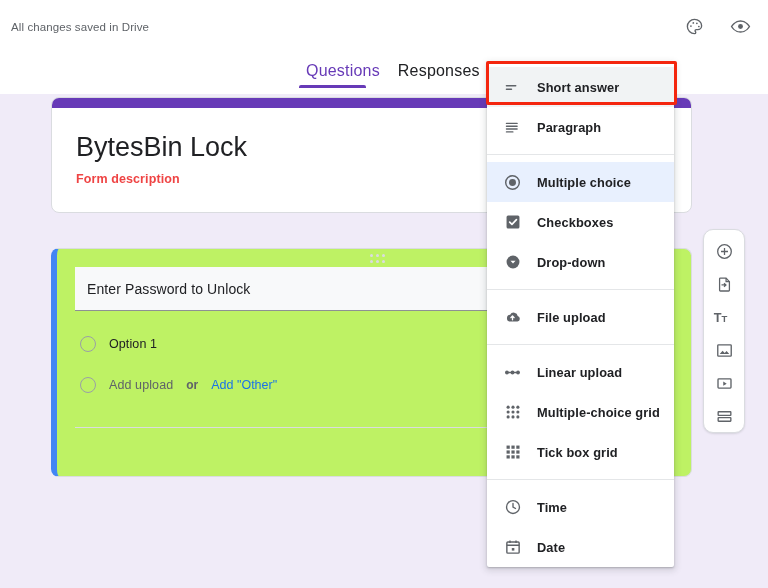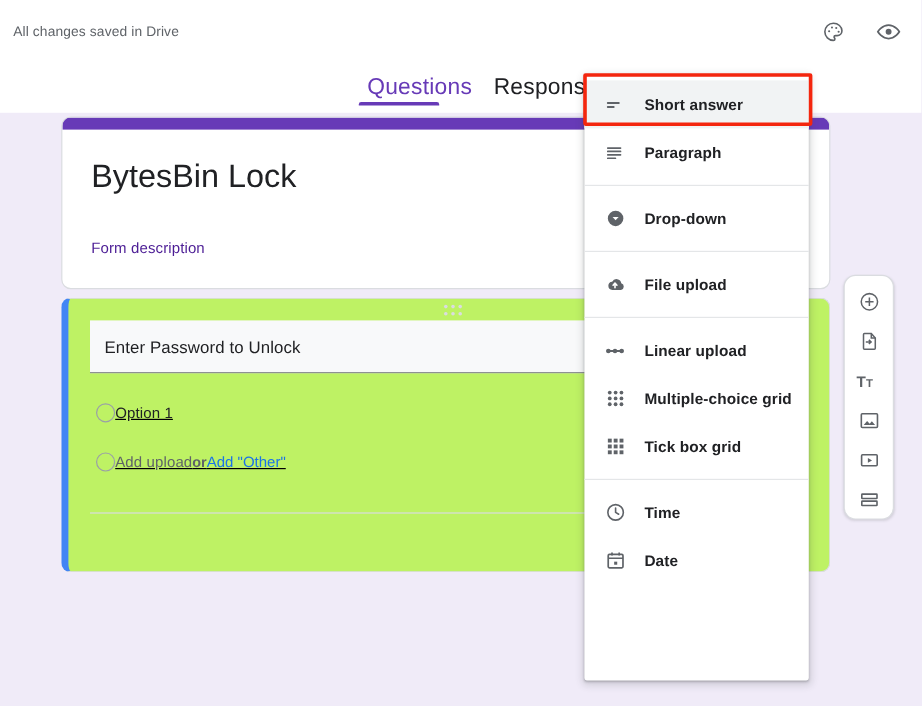--- a/index.html
+++ b/index.html
@@ -22,21 +22,21 @@
   }
   .hdr-icons { position: absolute; right: 14px; top: 12px; display: flex; gap: 18px; }
   .hdr-icon { width: 28px; height: 28px; display: flex; align-items: center; justify-content: center; cursor: pointer; border-radius: 50%; }
   .hdr-icon svg { display: block; }
 
   .tabs {
     position: absolute; left: 297px; top: 62px;
     display: flex; gap: 0;
   }
   .tab {
-    font-size: 19px; padding: 0 9px 0 9px; cursor: pointer;
+    font-size: 16px; padding: 0 9px 0 9px; cursor: pointer;
     color: #202124; letter-spacing: .2px;
   }
   .tab.active { color: #673ab7; font-weight: 500; }
   .tab-underline {
     position: absolute; left: 299px; top: 85px; width: 67px; height: 3px;
     background: #673ab7; border-radius: 2px 2px 0 0;
   }
 
   
   .form-card {
@@ -45,21 +45,21 @@
     border: 1px solid #dadce0; border-radius: 8px;
     overflow: hidden;
   }
   .form-card-stripe { height: 10px; background: #673ab7; }
   .form-card-body { padding: 22px 24px 26px 24px; }
   .form-title {
     font-size: 27px; color: #202124; font-weight: 400; letter-spacing: 0px;
     line-height: 34px;
   }
   .form-desc {
-    margin-top: 36px; font-size: 12.5px; color: #4c1d95; letter-spacing: .1px;
+    margin-top: 8px; font-size: 12.5px; color: #ef4444; letter-spacing: .1px; font-weight: bold;
   }
 
   
   .q-card {
     position: absolute; left: 51px; top: 238px; width: 641px; height: 229px;
     background: #bef264;
     border: 1px solid #dadce0; border-radius: 8px;
     border-left: 6px solid #4285f4;
     overflow: hidden;
     margin-top: 10px;
@@ -76,21 +76,21 @@
   .q-title-field {
     flex: 1; background: #f8f9fa; border-bottom: 1px solid #8e9193;
     padding: 14px 12px 13px 12px; font-size: 14px; color: #202124; letter-spacing: .1px;
     cursor: text;
   }
   .q-image-btn {
     width: 26px; height: 26px; margin-top: 14px;
     display: flex; align-items: center; justify-content: center; cursor: pointer;
   }
 
-  .opt-row { display: flex; align-items: center; margin-top: 25px; padding-left: 5px; text-decoration: underline; }
+  .opt-row { display: flex; align-items: center; gap: 13px; margin-top: 25px; padding-left: 5px; }
   .radio-ring {
     width: 16px; height: 16px; border: 1.6px solid #9aa0a6; border-radius: 50%; flex: none;
   }
   .opt-label { font-size: 12.5px; color: #202124; letter-spacing: .1px; }
   .opt-label.muted { color: #5f6368; }
   .opt-or { font-size: 12px; color: #5f6368; font-weight: 700; }
   .opt-link { font-size: 12.5px; color: #1a73e8; cursor: pointer; }
 
   .q-footer-div {
     position: absolute; left: 18px; right: 20px; bottom: 48px; height: 1px; background: #dadce0;
@@ -278,20 +278,38 @@
       <span class="mi-ico">
         <svg width="17" height="17" viewBox="0 0 24 24" stroke="#5f6368" stroke-width="2" stroke-linecap="round">
           <path d="M3.5 6.2h15M3.5 10.2h15M3.5 14.2h15M3.5 18.2h9"></path>
         </svg>
       </span>
       <span>Paragraph</span>
     </div>
 
     <div class="menu-div"></div>
 
+    <div class="menu-item selected">
+      <span class="mi-ico">
+        <svg width="19" height="19" viewBox="0 0 24 24" fill="none" stroke="#5f6368" stroke-width="1.8">
+          <circle cx="12" cy="12" r="8.6"></circle>
+            <circle cx="12" cy="12" r="4.4" fill="#5f6368" stroke="none"></circle>
+        </svg>
+      </span>
+      <span>Multiple choice</span>
+    </div>
+    <div class="menu-item">
+      <span class="mi-ico">
+        <svg width="18" height="18" viewBox="0 0 24 24">
+          <rect x="3.4" y="3.4" width="17.2" height="17.2" rx="2" fill="#5f6368"></rect>
+          <path d="M7.6 12.2l3 3 6-6.4" fill="none" stroke="#ffffff" stroke-width="2.2" stroke-linecap="round" stroke-linejoin="round"></path>
+        </svg>
+      </span>
+      <span>Checkboxes</span>
+    </div>
     <div class="menu-item">
       <span class="mi-ico">
         <svg width="18" height="18" viewBox="0 0 24 24">
           <circle cx="12" cy="12" r="8.6" fill="#5f6368"></circle>
           <path d="M8.6 10.4l3.4 3.6 3.4-3.6z" fill="#ffffff"></path>
         </svg>
       </span>
       <span>Drop-down</span>
     </div>
 

